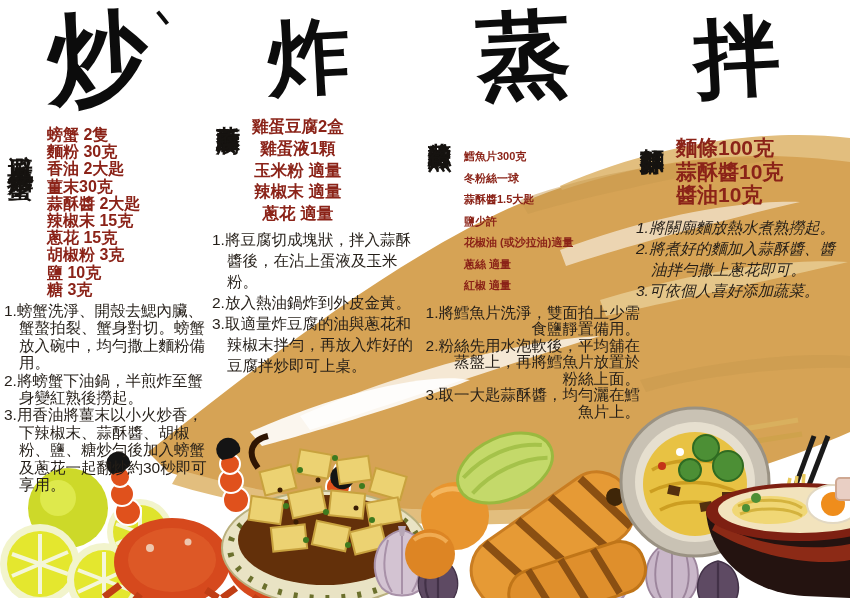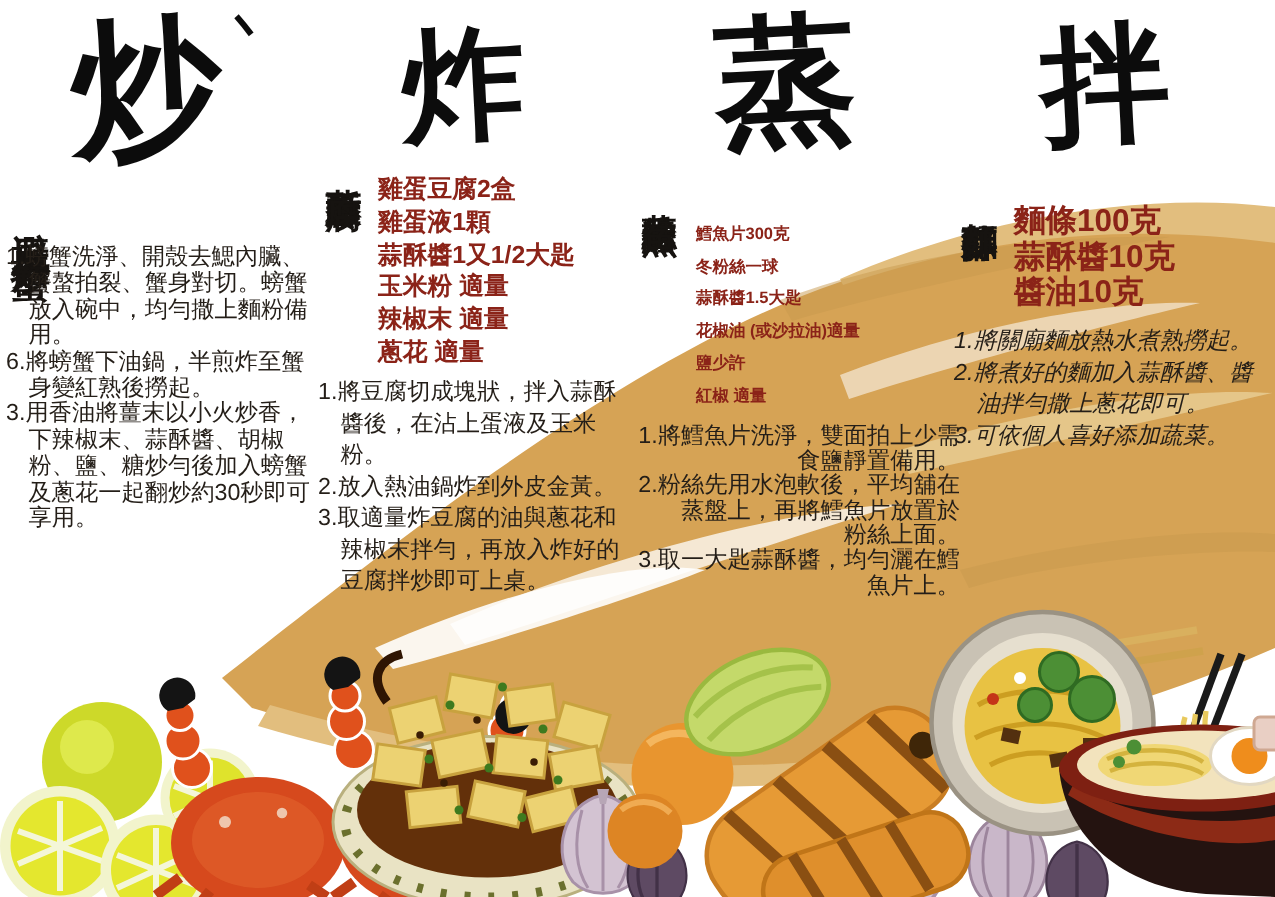--- a/index.html
+++ b/index.html
@@ -37,21 +37,21 @@
   .col1 .method{font-size:100px;margin-left:44px;height:114px;}
   .col1 .body{margin-top:4px;}
   .col1 .dish{font-size:26px;letter-spacing:5px;margin-top:10px;}
   .col1 .ingredients{font-size:16px;line-height:17.2px;margin-top:2px;}
   .col1 .steps{margin-top:4px;font-size:15.5px;line-height:17.4px;}
 
   
   .col2{left:212px;top:14px;width:213px;}
   .col2 .method{font-size:82px;margin-left:56px;height:86px;}
   .col2 .dish{font-size:24px;letter-spacing:1px;margin-top:6px;}
-  .col2 .ingredients{font-size:16.5px;line-height:21.8px;margin-top:16px;}
+  .col2 .ingredients{font-size:16.5px;line-height:21.8px;margin-top:16px;text-align:center;}
   .col2 .steps{margin-top:4px;font-size:15.5px;line-height:21px;}
 
   
   .col3{left:425px;top:6px;width:215px;}
   .col3 .method{font-size:94px;margin-left:52px;height:106px;}
   .col3 .dish{font-size:23px;letter-spacing:1px;margin-top:12px;}
   .col3 .ingredients{font-size:11px;line-height:21.5px;margin-top:34px;}
   .col3 .steps{margin-top:8px;font-size:15.5px;line-height:16.6px;text-align:right;}
 
   
@@ -261,58 +261,70 @@
       <rect x="836" y="478" width="26" height="22" rx="4" fill="#e9cfc4" stroke="#cfa892" stroke-width="2"></rect>
       <circle cx="756" cy="498" r="5" fill="#4c8f35"></circle>
         <circle cx="746" cy="508" r="4" fill="#4c8f35"></circle>
     </g>
   </svg>
 
   <section class="col col1">
     <div class="method"><span>炒</span><span class="flourish">丶</span></div>
     <div class="body">
       <h2 class="dish">避風塘炒蟹</h2>
+      <ul class="ingredients">
+        <li>螃蟹 2隻</li>
+        <li>麵粉 30克</li>
+        <li>香油 2大匙</li>
+        <li>薑末30克</li>
+        <li>蒜酥醬 2大匙</li>
+        <li>辣椒末 15克</li>
+        <li>蔥花 15克</li>
+        <li>胡椒粉 3克</li>
+        <li>鹽 10克</li>
+        <li>糖 3克</li>
+      </ul>
     </div>
     <ol class="steps">
       <li>1.螃蟹洗淨、開殼去鰓內臟、蟹螯拍裂、蟹身對切。螃蟹放入碗中，均勻撒上麵粉備用。</li>
-      <li>6.將螃蟹下油鍋，半煎炸至蟹身變紅熟後撈起。</li>
+      <li>2.將螃蟹下油鍋，半煎炸至蟹身變紅熟後撈起。</li>
       <li>3.用香油將薑末以小火炒香，下辣椒末、蒜酥醬、胡椒粉、鹽、糖炒勻後加入螃蟹及蔥花一起翻炒約30秒即可享用。</li>
     </ol>
   </section>
 
   <section class="col col2">
     <div class="method">炸</div>
     <div class="body">
       <h2 class="dish">蒜酥香嫩豆腐</h2>
       <ul class="ingredients">
         <li>雞蛋豆腐2盒</li>
         <li>雞蛋液1顆</li>
-        <li>蒜酥醬1又1/2大匙</li>
         <li>玉米粉 適量</li>
         <li>辣椒末 適量</li>
         <li>蔥花 適量</li>
       </ul>
     </div>
     <ol class="steps">
       <li>1.將豆腐切成塊狀，拌入蒜酥醬後，在沾上蛋液及玉米粉。</li>
       <li>2.放入熱油鍋炸到外皮金黃。</li>
       <li>3.取適量炸豆腐的油與蔥花和辣椒末拌勻，再放入炸好的豆腐拌炒即可上桌。</li>
     </ol>
   </section>
 
   <section class="col col3">
     <div class="method">蒸</div>
     <div class="body">
       <h2 class="dish">蒜香粉絲蒸鱈魚</h2>
       <ul class="ingredients">
         <li>鱈魚片300克</li>
         <li>冬粉絲一球</li>
         <li>蒜酥醬1.5大匙</li>
+        <li>鹽少許</li>
         <li>花椒油 (或沙拉油)適量</li>
-        <li>鹽少許</li>
+        <li>蔥絲 適量</li>
         <li>紅椒 適量</li>
       </ul>
     </div>
     <ol class="steps">
       <li>1.將鱈魚片洗淨，雙面拍上少需食鹽靜置備用。</li>
       <li>2.粉絲先用水泡軟後，平均舖在蒸盤上，再將鱈魚片放置於粉絲上面。</li>
       <li>3.取一大匙蒜酥醬，均勻灑在鱈魚片上。</li>
     </ol>
   </section>
 

